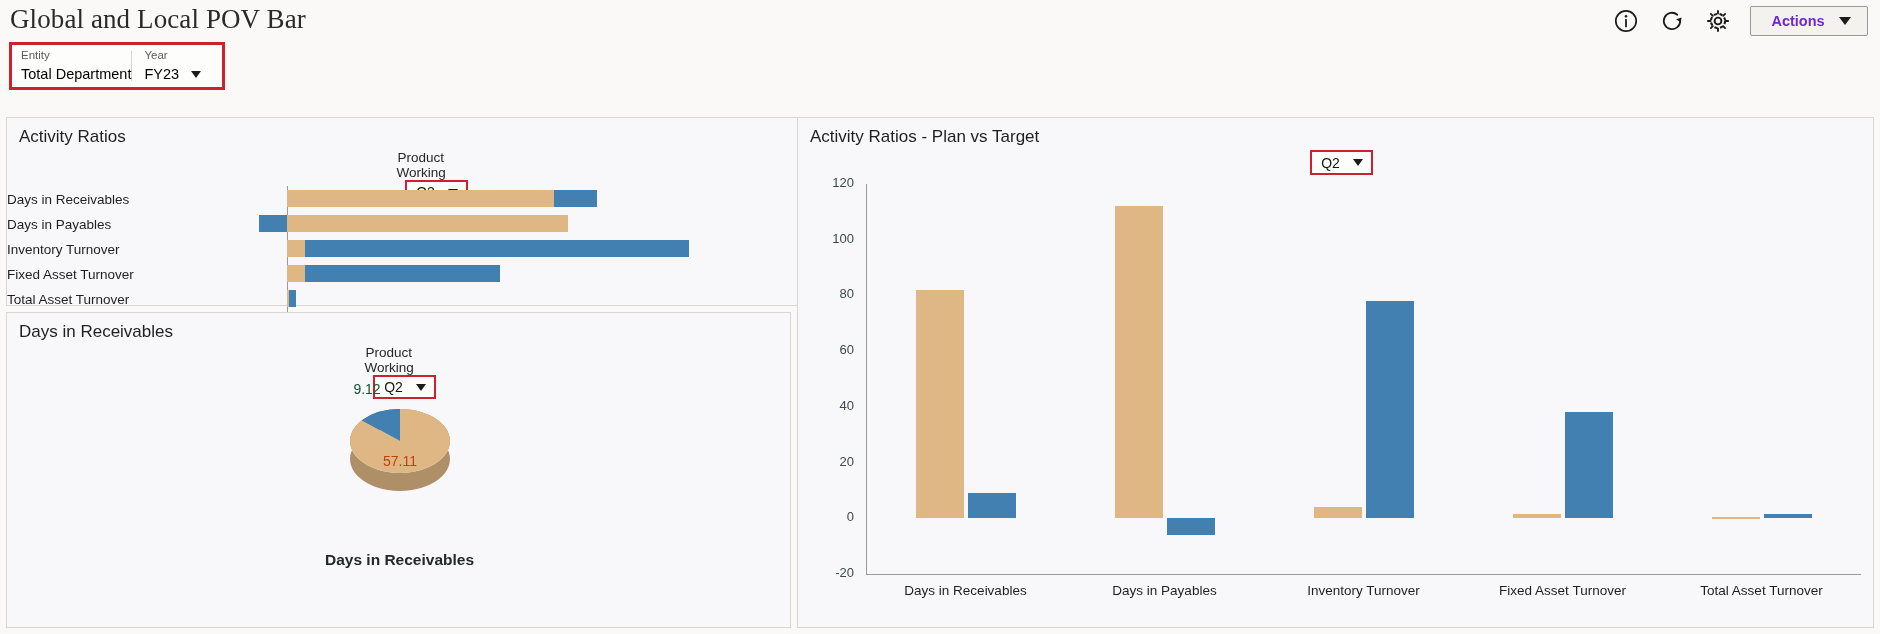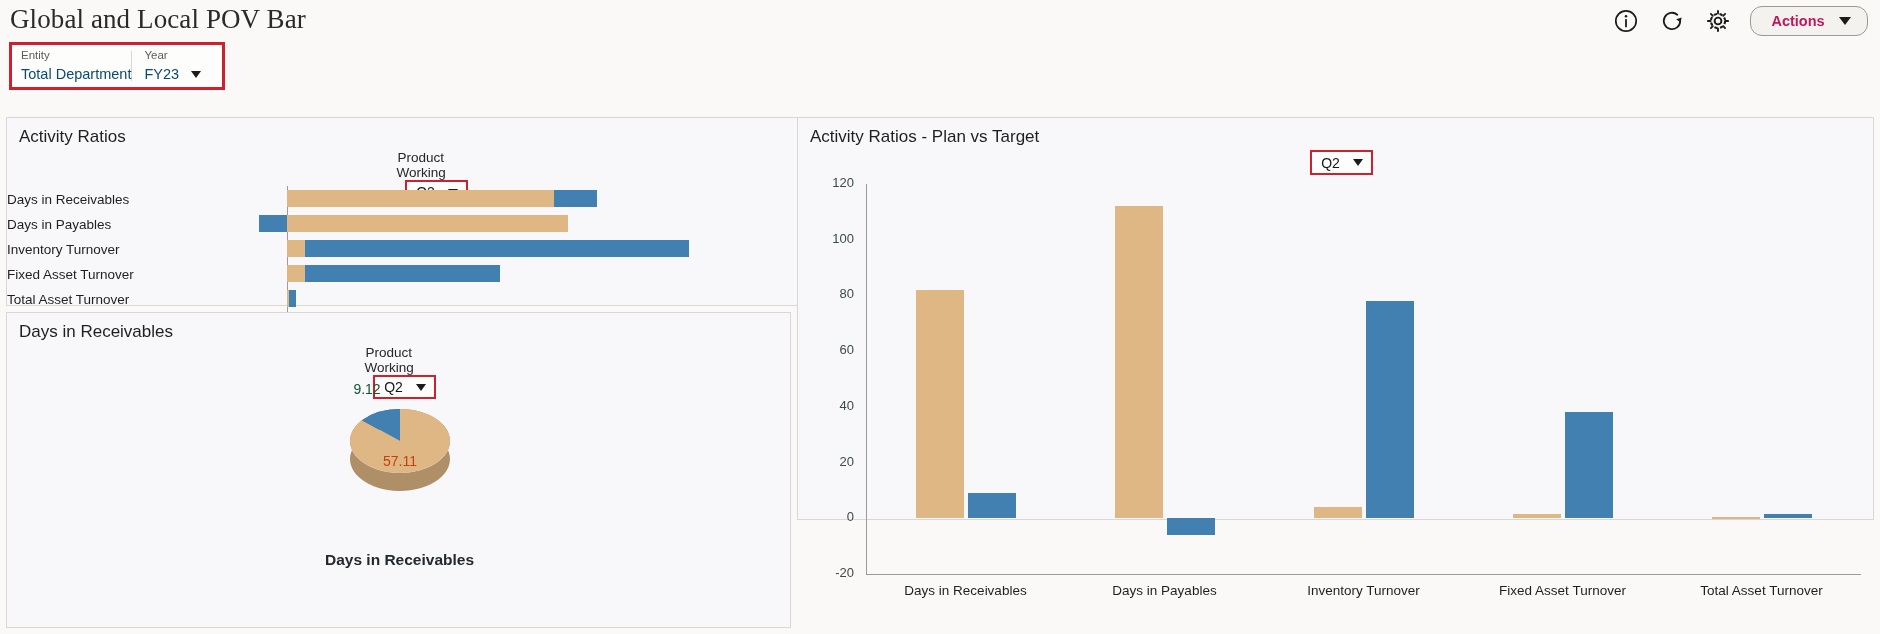--- a/index.html
+++ b/index.html
@@ -26,22 +26,22 @@
   }
   .icon-btn {
     width: 28px; height: 28px; display: flex;
     align-items: center; justify-content: center;
     cursor: pointer; background: transparent; border: none; padding: 0;
   }
   .icon-btn svg { display: block; }
   .actions-btn {
     display: flex; align-items: center; gap: 14px;
     border: 1px solid #9a9a94; background: #f4f2ef;
-    border-radius: 12px; padding: 6px 12px 6px 16px;
-    font-size: 14.5px; font-weight: bold; color: #be185d;
+    border-radius: 2px; padding: 6px 12px 6px 16px;
+    font-size: 14.5px; font-weight: bold; color: #6d28d9;
     cursor: pointer; min-width: 118px; justify-content: center;
   }
   .caret-down {
     width: 0; height: 0;
     border-left: 6px solid transparent;
     border-right: 6px solid transparent;
     border-top: 8px solid #1b1b1b;
   }
   .caret-down.sm {
     border-left-width: 5px; border-right-width: 5px; border-top-width: 7px;
@@ -54,21 +54,21 @@
     border: 3px solid #cf2030; background: #fdfdfc;
     display: flex;
   }
   .pov-cell { padding: 3px 0 0 9px; position: relative; }
   .pov-cell.year { padding-left: 12px; }
   .pov-divider {
     width: 1px; background: #d8d6d2; margin: 6px 0 6px 0; align-self: stretch;
   }
   .pov-label { font-size: 11.5px; color: #5c5c5c; line-height: 15px; }
   .pov-value {
-    font-size: 14.5px; color: #0c4a6e; line-height: 22px;
+    font-size: 14.5px; color: #000000; line-height: 22px;
     display: flex; align-items: center; gap: 12px; white-space: nowrap;
   }
 
   
   .panel {
     position: absolute; background: #f8f8fb;
     border: 1px solid #d9d7d3;
   }
   .panel-header { padding: 8px 0 0 12px; }
   .panel-title {
@@ -87,21 +87,21 @@
     border: 2px solid #cf2030; background: #fdfdfc;
     padding: 2px 8px 2px 9px; height: 25px;
     font-size: 14px; color: #161616; cursor: pointer;
   }
 
   
   #panel-activity { left: 6px; top: 117px; width: 849px; height: 189px; }
   
   #panel-receivables { left: 6px; top: 312px; width: 785px; height: 316px; }
   
-  #panel-plantarget { left: 797px; top: 117px; width: 1077px; height: 403px; }
+  #panel-plantarget { left: 797px; top: 117px; width: 1077px; height: 511px; }
 
   
   .chart-area { position: absolute; }
   .axis-line { position: absolute; background: #9b9b9b; }
   .tick-label {
     position: absolute; font-size: 13px; color: #3d4a4a;
     white-space: nowrap;
   }
   .cat-label {
     position: absolute; font-size: 13.5px; color: #1f1f1f;

